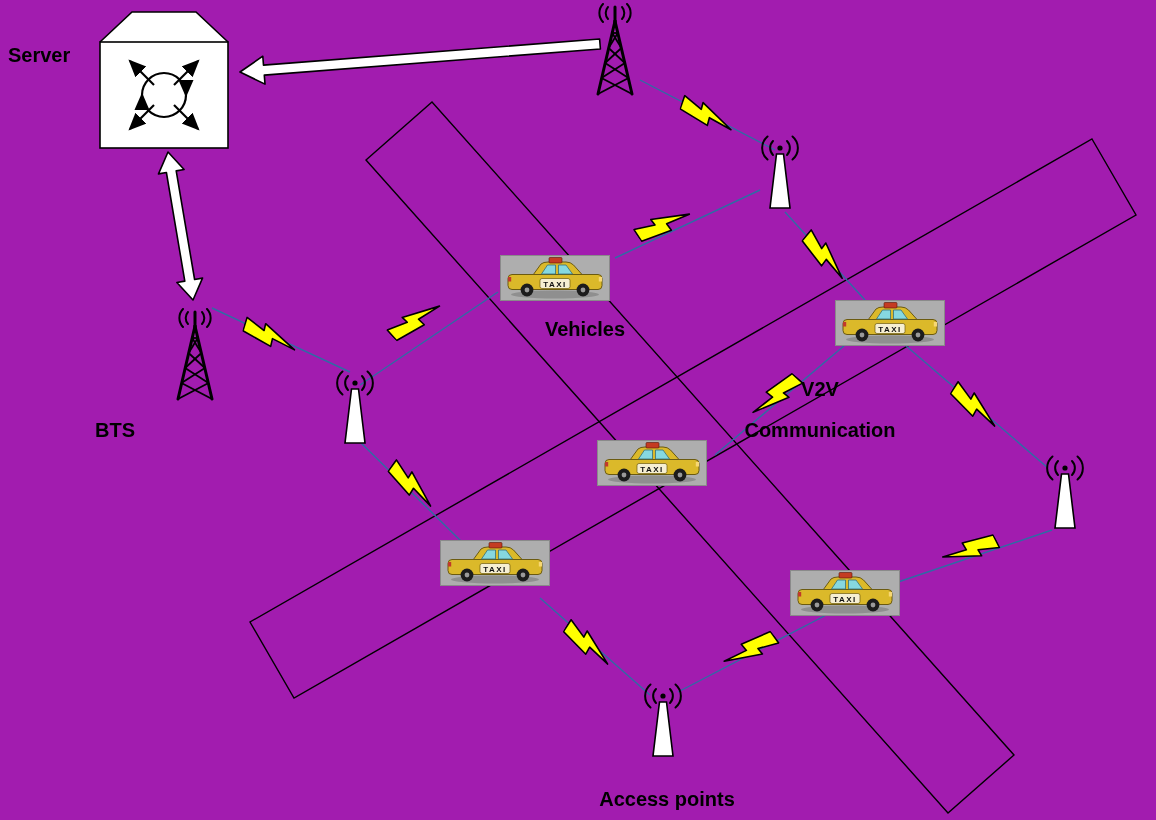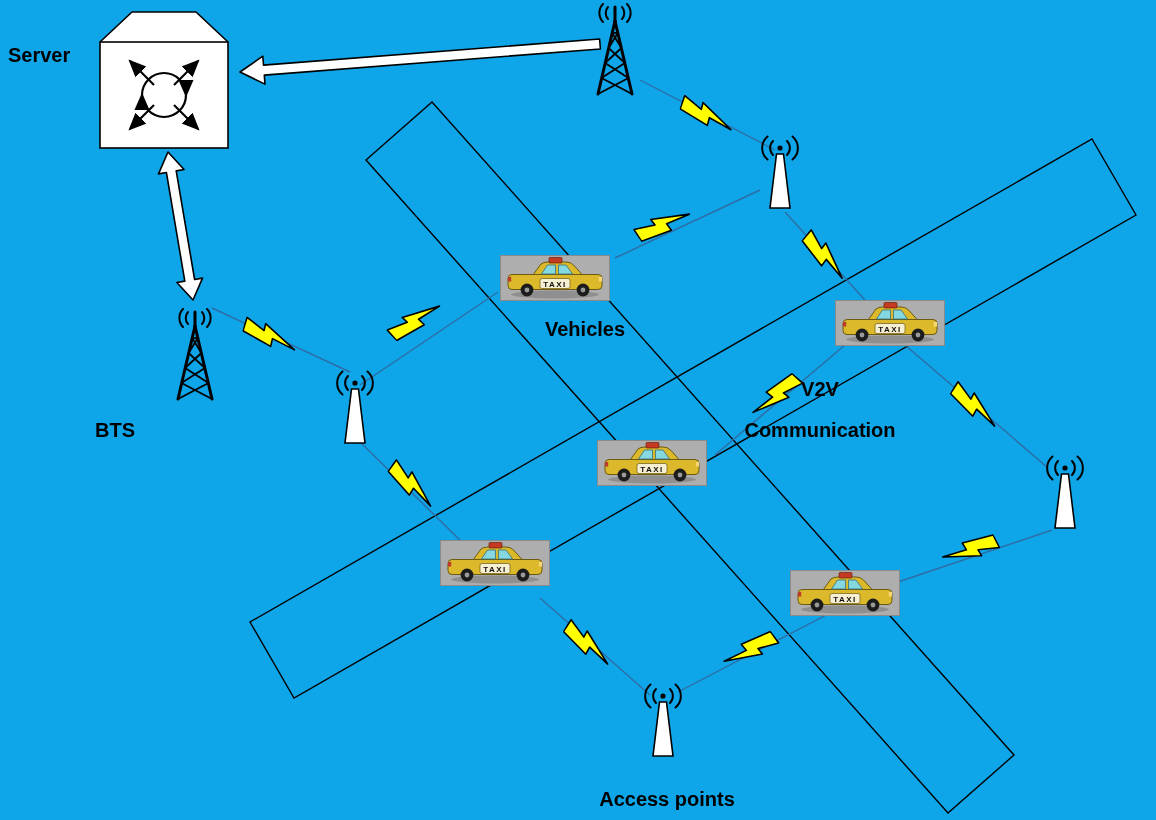--- a/index.html
+++ b/index.html
@@ -1,16 +1,16 @@
 <!DOCTYPE html>
 <html style="--bolt: #ffff00; --link: #2e6da4; --taxi_body: #dbb92a; --taxi_window: #86d8e0;"><head>
 <meta charset="utf-8">
 <style>
   html,body{margin:0;padding:0;background:#fff;}
-  .canvas{position:relative;width:1156px;height:820px;background:#0ea5e9;overflow:hidden;
+  .canvas{position:relative;width:1156px;height:820px;background:#a21caf;overflow:hidden;
           font-family:"Liberation Sans","DejaVu Sans",sans-serif;}
   svg{display:block;}
   .lbl{font-family:"Liberation Sans","DejaVu Sans",sans-serif;font-weight:bold;font-size:20px;fill:#000;}
   .road{fill:none;stroke:#000;stroke-width:1.4;}
   .link{stroke:var(--link,#2e6da4);stroke-width:1.4;fill:none;}
   .bolt-shape{fill:var(--bolt,#ffff00);stroke:#000;stroke-width:1.6;stroke-linejoin:round;}
   .openarrow{fill:#fff;stroke:#000;stroke-width:1.6;stroke-linejoin:round;}
   .tower{stroke:#000;stroke-width:3;stroke-linecap:round;fill:none;}
   .tower-thin{stroke:#000;stroke-width:1.8;fill:none;}
   .wave{stroke:#000;stroke-width:2;fill:none;stroke-linecap:round;}

